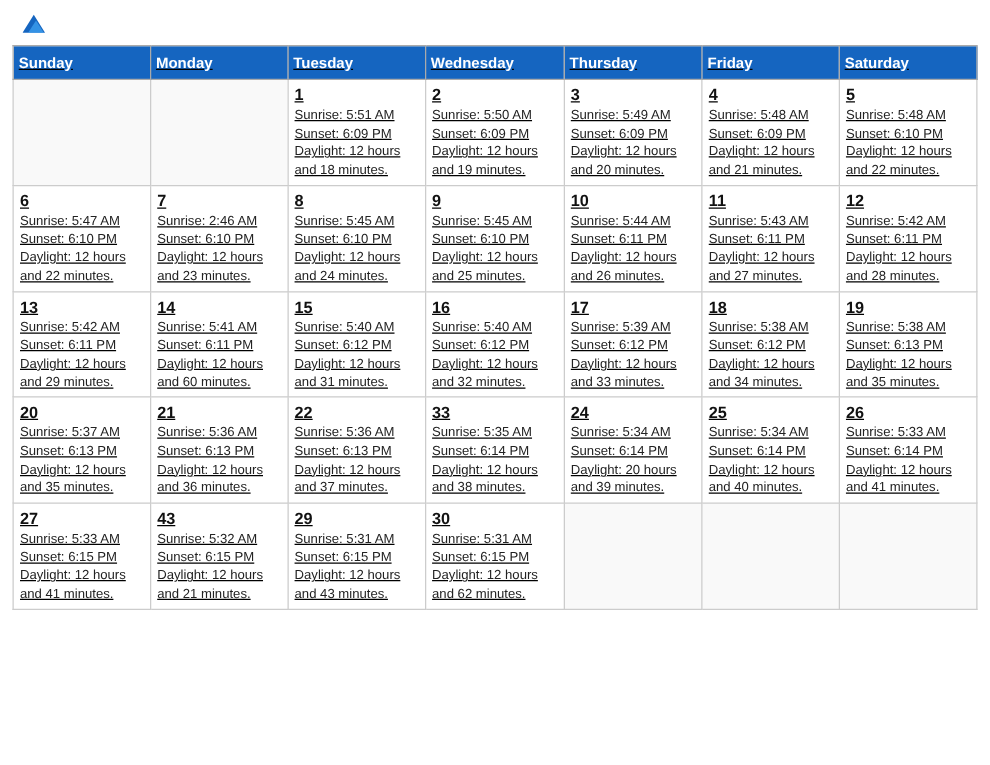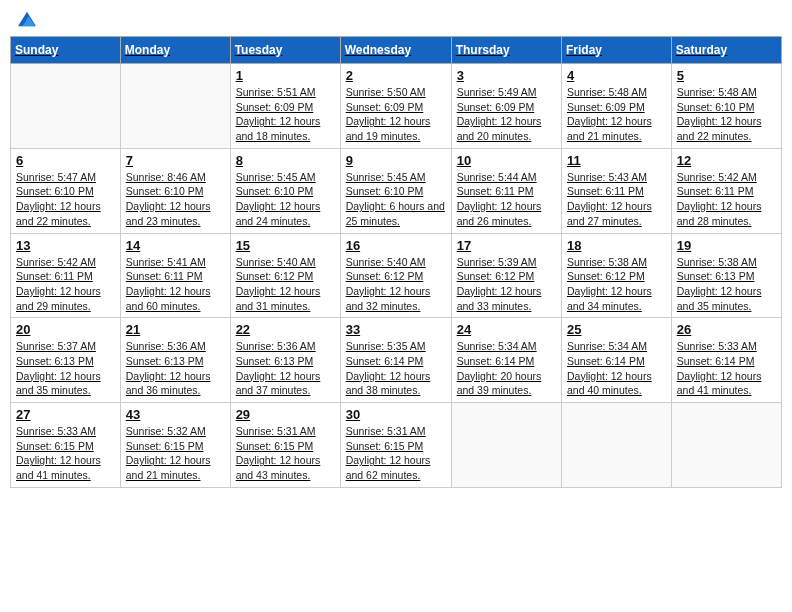--- a/index.html
+++ b/index.html
@@ -174,39 +174,39 @@
         <span class="day-number">6</span>
         <div class="day-info">
           <div>Sunrise: 5:47 AM</div>
           <div>Sunset: 6:10 PM</div>
           <div>Daylight: 12 hours and 22 minutes.</div>
         </div>
       </td>
         <td>
         <span class="day-number">7</span>
         <div class="day-info">
-          <div>Sunrise: 8:46 AM</div>
+          <div>Sunrise: 2:46 AM</div>
           <div>Sunset: 6:10 PM</div>
           <div>Daylight: 12 hours and 23 minutes.</div>
         </div>
       </td>
         <td>
         <span class="day-number">8</span>
         <div class="day-info">
           <div>Sunrise: 5:45 AM</div>
           <div>Sunset: 6:10 PM</div>
           <div>Daylight: 12 hours and 24 minutes.</div>
         </div>
       </td>
         <td>
         <span class="day-number">9</span>
         <div class="day-info">
           <div>Sunrise: 5:45 AM</div>
           <div>Sunset: 6:10 PM</div>
-          <div>Daylight: 6 hours and 25 minutes.</div>
+          <div>Daylight: 12 hours and 25 minutes.</div>
         </div>
       </td>
         <td>
         <span class="day-number">10</span>
         <div class="day-info">
           <div>Sunrise: 5:44 AM</div>
           <div>Sunset: 6:11 PM</div>
           <div>Daylight: 12 hours and 26 minutes.</div>
         </div>
       </td>

